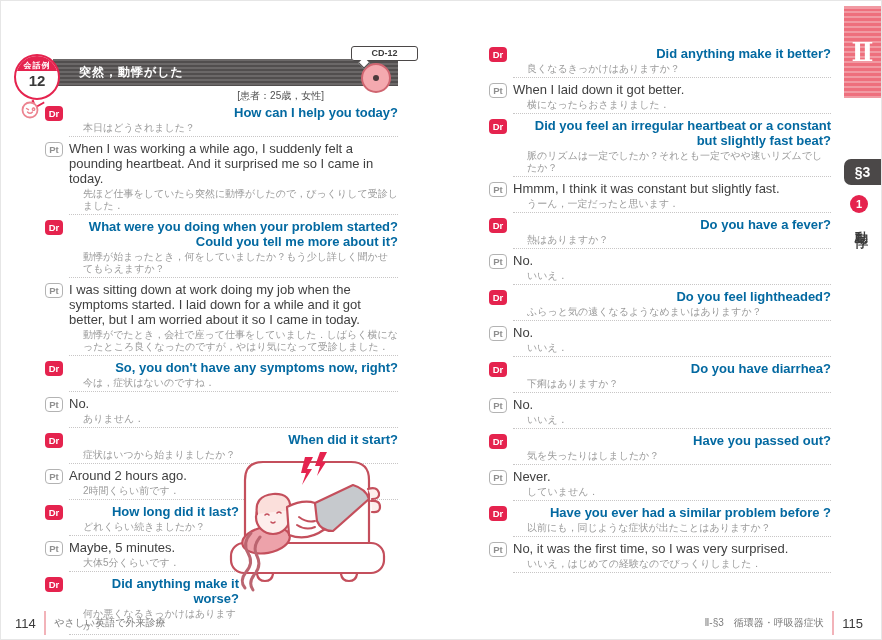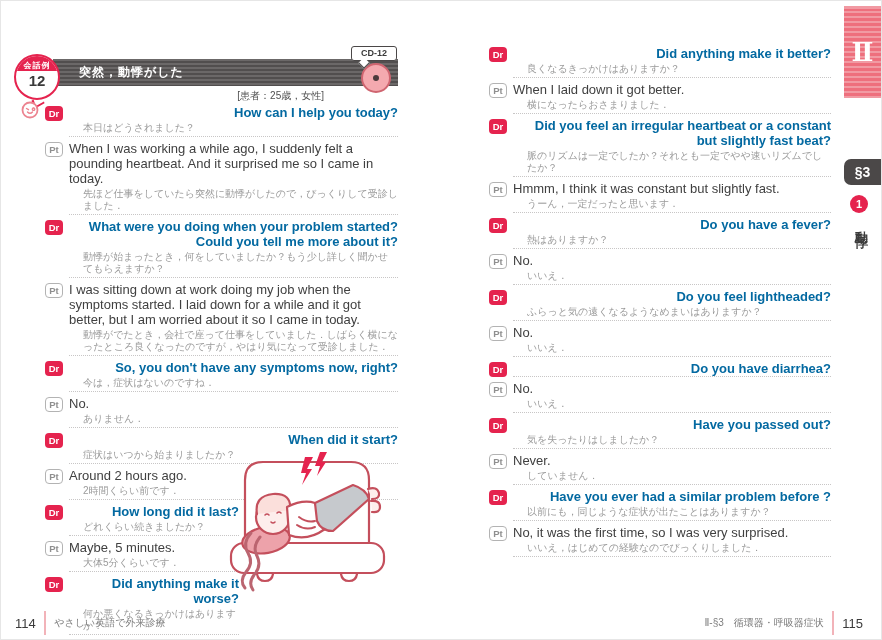--- a/index.html
+++ b/index.html
@@ -19,21 +19,21 @@
     padding-top:4px; height:15px; letter-spacing:1px; }
   .kaiwa-num { color:#3a3a3a; font-size:15px; font-weight:bold; line-height:20px; }
   .kaiwa-tail { position:absolute; left:32px; top:96px; width:10px; height:10px;
     background:#fff; border-left:2.5px solid #e5234e; border-bottom:2.5px solid #e5234e;
     transform:skew(-20deg) rotate(-35deg); z-index:2; }
   .smiley { position:absolute; left:20px; top:100px; z-index:3; }
   .cd-disc { position:absolute; left:360px; top:62px; width:30px; height:30px;
     border-radius:50%; background:#f4a9af; border:2px solid #cf6570; z-index:3; }
   .cd-disc::after { content:""; position:absolute; left:10px; top:10px; width:6px; height:6px;
     border-radius:50%; background:#4c3a3c; }
-  .cd-label { position:absolute; left:350px; top:45px; width:46px; height:15px; background:#fff;
+  .cd-label { position:absolute; left:350px; top:45px; width:67px; height:15px; background:#fff;
     border:1.5px solid #4b4848; border-radius:3px; color:#3a3a3a; font-size:9px; font-weight:bold;
     text-align:center; line-height:12px; z-index:4; }
   .cd-label::after { content:""; position:absolute; left:8px; top:12px; width:7px; height:7px;
     background:#fff; border-right:1.5px solid #4b4848; border-bottom:1.5px solid #4b4848;
     transform:rotate(45deg); }
   .patient-info { position:absolute; left:0; top:88px; width:323px; text-align:right;
     font-size:10px; color:#4e4e4e; }
 
   
   .col { position:absolute; }
@@ -301,20 +301,21 @@
         <div class="ja">いいえ．</div>
         <div class="sep"></div>
       </div>
     </div>
   </div>
       <div class="entry doctor">
     <div class="row">
       <span class="badge">Dr</span>
       <div class="texts">
         <div class="en">Do you have diarrhea?</div>
+        <div class="ja">下痢はありますか？</div>
         <div class="sep"></div>
       </div>
     </div>
   </div>
       <div class="entry patient">
     <div class="row">
       <span class="badge">Pt</span>
       <div class="texts">
         <div class="en">No.</div>
         <div class="ja">いいえ．</div>

